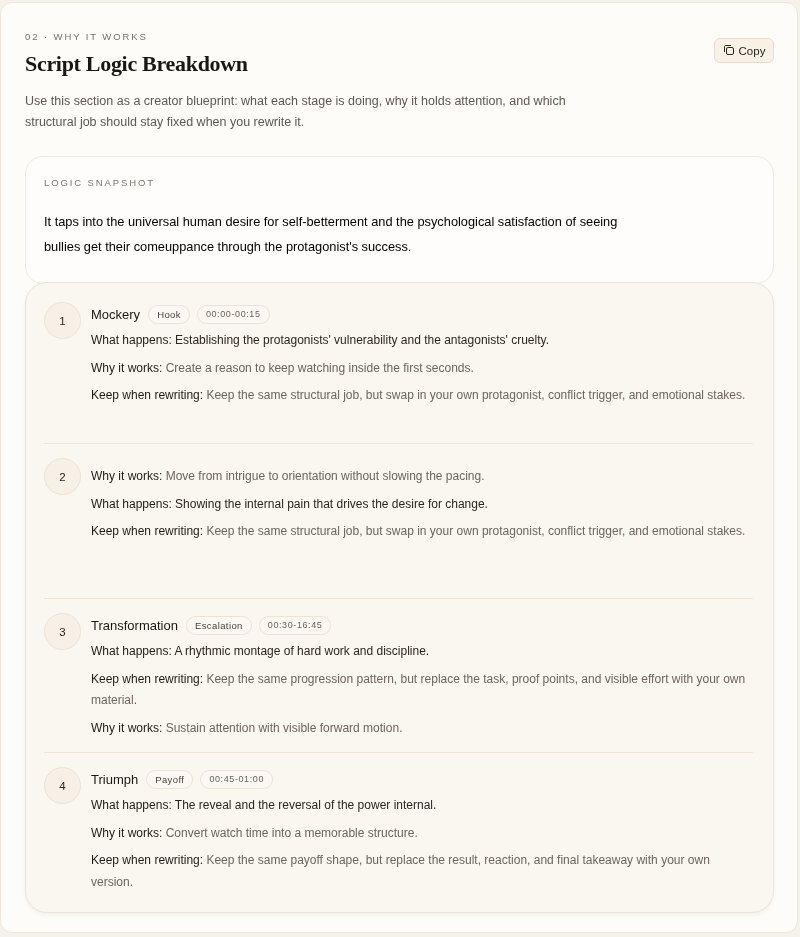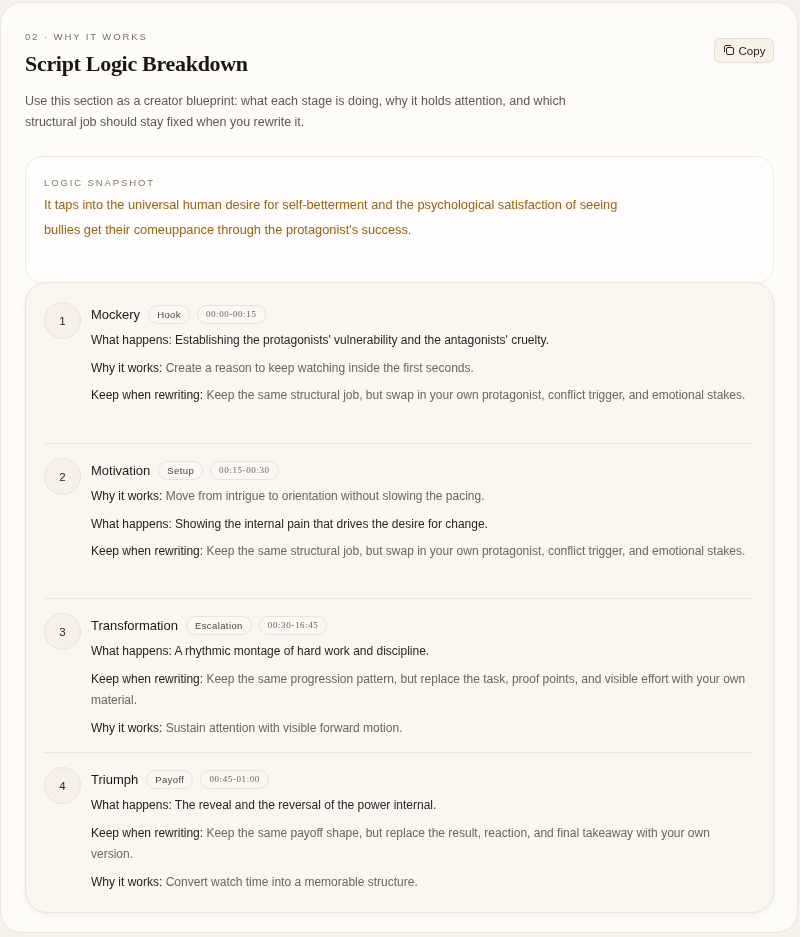--- a/index.html
+++ b/index.html
@@ -9,21 +9,21 @@
     font-family: "Liberation Sans", "DejaVu Sans", sans-serif;
     color: #1f1b17;
     overflow: hidden;
   }
   .panel {
     position: absolute;
     left: 0; top: 2px;
     width: 798px; height: 931px;
     background: #fdfcf9;
     border: 1px solid #ece6dc;
-    border-radius: 22px;
+    border-radius: 12px;
   }
   .eyebrow {
     position: absolute; left: 24px; top: 28px;
     font-size: 9.5px; letter-spacing: 1.9px;
     color: #7a7168; text-transform: uppercase;
   }
   .title {
     position: absolute; left: 24px; top: 48px;
     font-family: Liberation Serif, serif;
     font-weight: bold; font-size: 22px;
@@ -53,24 +53,24 @@
     background: #fefdfb;
     border: 1px solid #efe9df;
     border-radius: 18px;
     padding: 20px 18px;
   }
   .snapshot-label {
     font-size: 9.5px; letter-spacing: 1.9px;
     color: #7f766d; text-transform: uppercase;
   }
   .snapshot-text {
-    margin-top: 5px;
+    margin-top: 22px;
     width: 600px;
     font-size: 12.8px; line-height: 24.5px;
-    color: #a16207;
+    color: #000000;
   }
   .stages {
     position: absolute; left: 24px; top: 279px;
     width: 749px; height: 631px;
     background: #faf6f0;
     border: 1px solid #ece4d8;
     border-radius: 22px;
     box-shadow: 0 2px 4px rgba(120, 100, 70, 0.08);
     padding: 0 20px 0 18px;
   }
@@ -101,21 +101,21 @@
     height: 19px;
     padding: 0 8px;
     border-radius: 10px;
     border: 1px solid #ece3d6;
     background: #fbf8f3;
     font-size: 9.5px; letter-spacing: 0.4px;
     color: #4a433d;
     display: flex; align-items: center;
   }
   .chip.time {
-    font-family: Liberation Serif, serif;
+    font-family: Liberation Sans, sans-serif;
     font-size: 9px; letter-spacing: 0.6px; color: #6a625a;
   }
   .row {
     font-size: 12px; line-height: 21.5px;
     margin-top: 6px;
     color: #6d655d;
   }
   .row .lbl { color: #1f1b17; }
   .row.what .desc { color: #2b2622; }
 </style>
@@ -151,25 +151,20 @@
         <span class="chip">Hook</span>
         <span class="chip time">00:00-00:15</span>
       </div>
       <div class="row what"><span class="lbl">What happens:</span> <span class="desc">Establishing the protagonists' vulnerability and the antagonists' cruelty.</span></div>
       <div class="row"><span class="lbl">Why it works:</span> <span class="desc">Create a reason to keep watching inside the first seconds.</span></div>
       <div class="row"><span class="lbl">Keep when rewriting:</span> <span class="desc">Keep the same structural job, but swap in your own protagonist, conflict trigger, and emotional stakes.</span></div>
     </div>
 
     <div class="stage" style="padding-top:16px; height:155px;">
       <div class="stage-num" style="top:14px;">2</div>
-      <div class="stage-head">
-        <span class="stage-name">Motivation</span>
-        <span class="chip">Setup</span>
-        <span class="chip time">00:15-00:30</span>
-      </div>
       <div class="row"><span class="lbl">Why it works:</span> <span class="desc">Move from intrigue to orientation without slowing the pacing.</span></div>
       <div class="row what"><span class="lbl">What happens:</span> <span class="desc">Showing the internal pain that drives the desire for change.</span></div>
       <div class="row"><span class="lbl">Keep when rewriting:</span> <span class="desc">Keep the same structural job, but swap in your own protagonist, conflict trigger, and emotional stakes.</span></div>
     </div>
 
     <div class="stage" style="padding-top:16px; height:154px;">
       <div class="stage-num" style="top:14px;">3</div>
       <div class="stage-head">
         <span class="stage-name">Transformation</span>
         <span class="chip">Escalation</span>
@@ -181,18 +176,18 @@
     </div>
 
     <div class="stage" style="padding-top:16px;">
       <div class="stage-num" style="top:14px;">4</div>
       <div class="stage-head">
         <span class="stage-name">Triumph</span>
         <span class="chip">Payoff</span>
         <span class="chip time">00:45-01:00</span>
       </div>
       <div class="row what"><span class="lbl">What happens:</span> <span class="desc">The reveal and the reversal of the power internal.</span></div>
+      <div class="row"><span class="lbl">Why it works:</span> <span class="desc">Convert watch time into a memorable structure.</span></div>
       <div class="row"><span class="lbl">Keep when rewriting:</span> <span class="desc">Keep the same payoff shape, but replace the result, reaction, and final takeaway with your own version.</span></div>
-      <div class="row"><span class="lbl">Why it works:</span> <span class="desc">Convert watch time into a memorable structure.</span></div>
     </div>
 
   </div>
 </div>
 
 </body></html>

